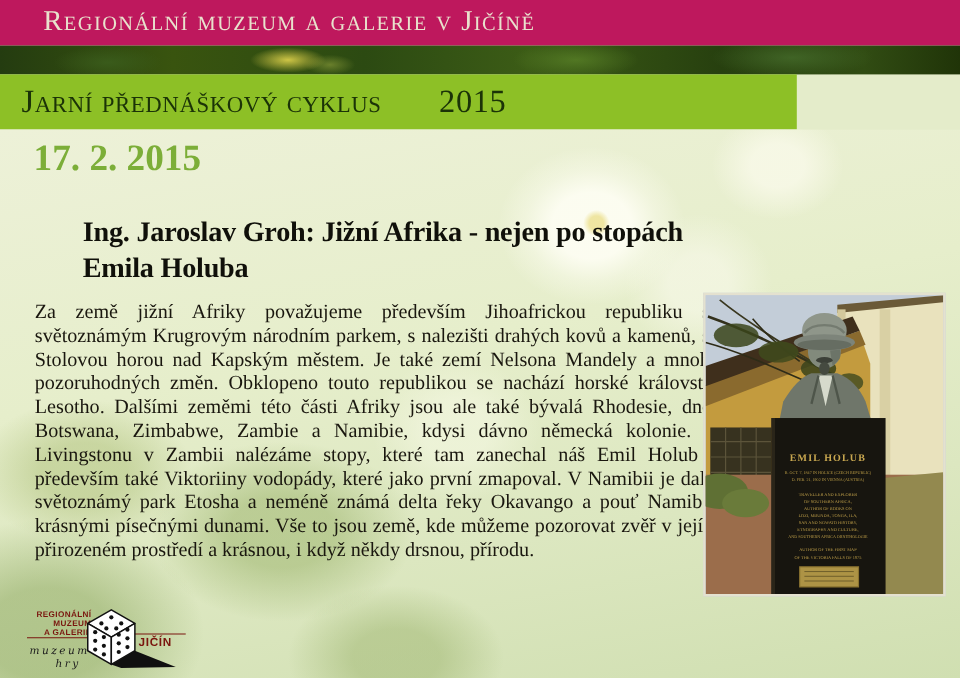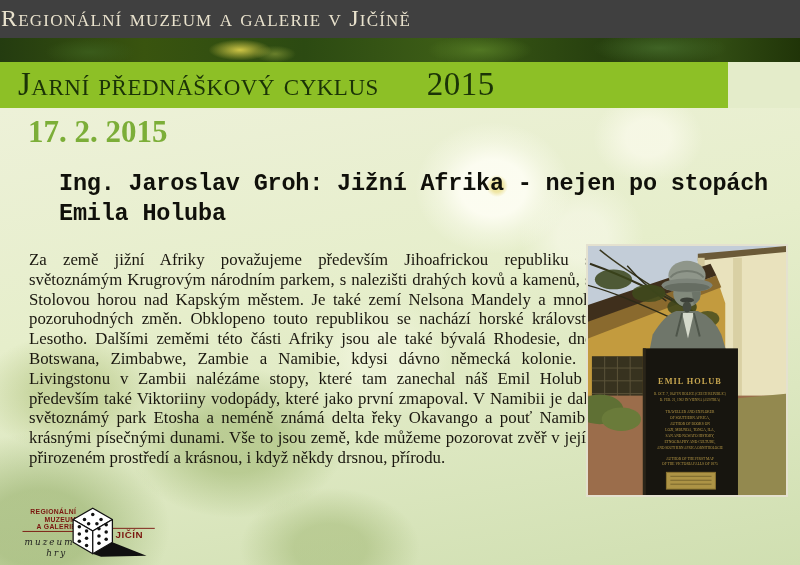--- a/index.html
+++ b/index.html
@@ -3,40 +3,40 @@
 <meta charset="utf-8">
 <style>
   html,body { margin:0; padding:0; background:#555; }
   .poster {
     position:relative; width:800px; height:565px; overflow:hidden;
     font-family:"Liberation Serif", serif; background:#e4ecca;
   }
   
   .topbar {
     position:absolute; top:0; left:0; width:800px; height:38px;
-    background:#404040; color:#e9e2cd;
+    background:#be185d; color:#e9e2cd;
     font-variant:small-caps; font-size:24px; letter-spacing:1.2px;
-    line-height:37px; padding-left:1px; box-sizing:border-box;
+    line-height:37px; padding-left:36px; box-sizing:border-box;
   }
   
   .photo-strip {
     position:absolute; top:38px; left:0; width:800px; height:24px;
     background:
       radial-gradient(ellipse 45px 15px at 240px 12px, rgba(214,203,72,0.95), rgba(214,203,72,0) 70%),
       radial-gradient(ellipse 30px 12px at 275px 16px, rgba(120,140,50,0.8), rgba(120,140,50,0) 70%),
       radial-gradient(ellipse 70px 20px at 480px 12px, rgba(90,130,40,0.75), rgba(90,130,40,0) 75%),
       radial-gradient(ellipse 90px 22px at 660px 10px, rgba(72,112,46,0.7), rgba(72,112,46,0) 75%),
       radial-gradient(ellipse 60px 18px at 90px 14px, rgba(60,95,30,0.8), rgba(60,95,30,0) 75%),
       linear-gradient(90deg,#243c10 0%,#39540f 18%,#2c4a12 38%,#3c5c16 55%,#27400f 75%,#314c13 90%,#203408 100%);
   }
   
   .cycle-bar {
-    position:absolute; top:62px; left:0; width:728px; height:46px;
+    position:absolute; top:62px; left:0; width:664px; height:46px;
     background:#8dc026; color:#1b3307;
-    font-variant:small-caps; font-size:33px; letter-spacing:0.5px;
+    font-variant:small-caps; font-size:27px; letter-spacing:0.5px;
     line-height:45px; padding-left:18px; box-sizing:border-box;
   }
   .cycle-bar .year { margin-left:48px; }
   
   .content {
     position:absolute; top:108px; left:0; width:800px; height:457px;
     background-color:#e2ebc9;
     background-image:
       radial-gradient(circle 11px at 497px 78px, rgba(238,228,158,0.95) 0 6px, rgba(238,228,158,0) 11px),
       radial-gradient(ellipse 78px 66px at 493px 80px, rgba(253,253,242,0.95) 0 42%, rgba(253,253,242,0.40) 70%, rgba(253,253,242,0) 100%),
@@ -47,23 +47,23 @@
       radial-gradient(ellipse 110px 75px at 235px 335px, rgba(128,158,72,0.38) 0 40%, rgba(128,158,72,0) 100%),
       radial-gradient(ellipse 130px 95px at 40px 420px, rgba(118,150,68,0.42) 0 40%, rgba(118,150,68,0) 100%),
       radial-gradient(ellipse 90px 60px at 330px 440px, rgba(132,160,78,0.35) 0 40%, rgba(132,160,78,0) 100%),
       linear-gradient(170deg,#edf1d8 0%,#e6eecb 40%,#dce7c0 70%,#d0dfb1 100%);
   }
   .date {
     position:absolute; left:28px; top:6px; margin:0;
     font-size:31px; font-weight:bold; color:#7cae38;text-align:center;
   }
   .title {
-    position:absolute; left:55px; top:57px; margin:4px;
+    position:absolute; left:55px; top:57px; margin:14px;
     font-size:23.5px; font-weight:bold; color:#10100a; line-height:30px;
-    letter-spacing:-0.2px; white-space:nowrap;font-family:Liberation Mono, monospace;
+    letter-spacing:-0.2px; white-space:nowrap;
   }
   .body-text {
     position:absolute; left:17px; top:130px; width:570px; margin:12px;
     font-size:16.8px; line-height:19.8px; text-align:justify;
     color:#1a170f;
   }
   
   .monument {
     position:absolute; left:586px; top:136px; width:198px; height:249px;
     border:2px solid #e4e1cf; background:#c3cdd8;

